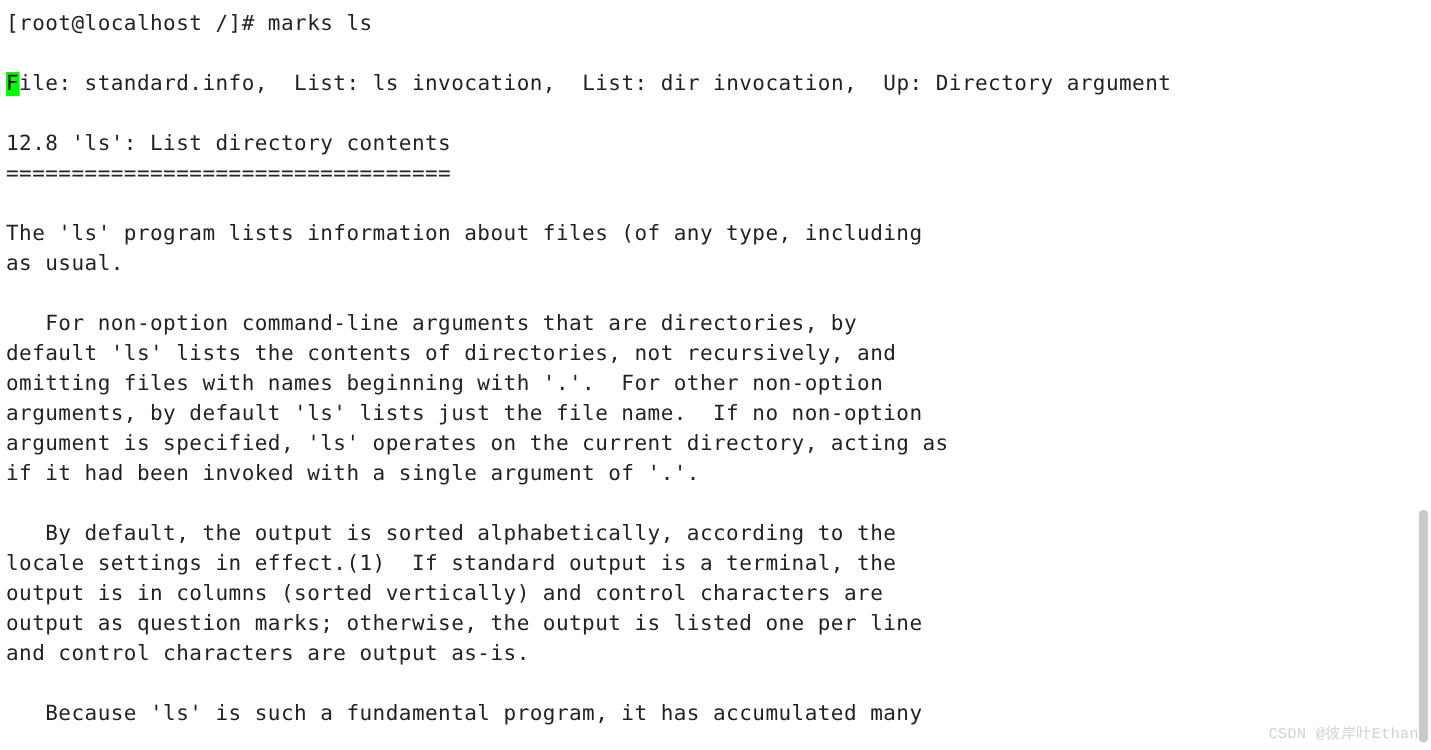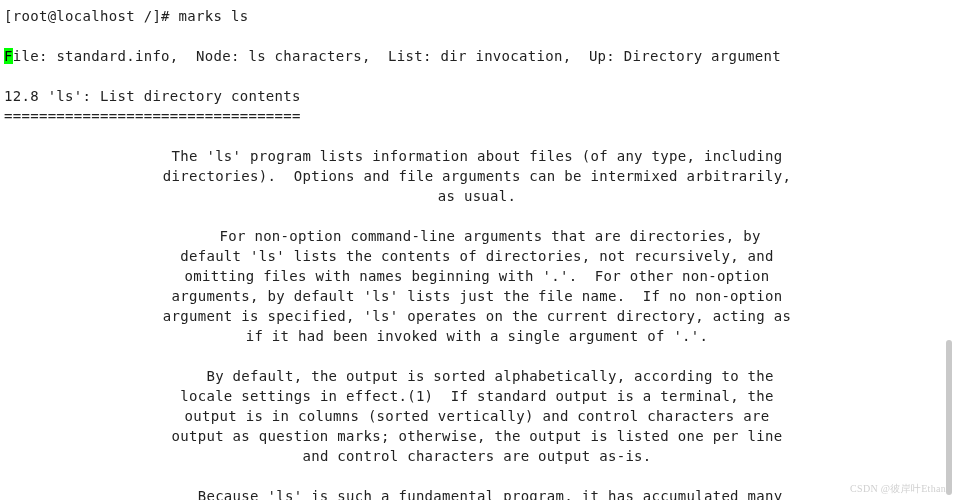--- a/index.html
+++ b/index.html
@@ -18,49 +18,49 @@
     color: #222222;
     margin: 0;
     padding: 6px 4px;
     white-space: pre;
     letter-spacing: 0.3px;
   }
   .cursor {
     background: #00ff00;
     color: #000000;
   }
-  .bodytext { display: block; text-align: center; }
+  .bodytext { display: block; }
   .scrollbar {
     position: absolute;
     right: 2px;
     top: 340px;
     width: 6px;
     height: 155px;
     background: #c9c9c9;
     border-radius: 3px;
   }
   .watermark {
     position: absolute;
     right: 8px;
     bottom: 4px;
-    font-family: Liberation Serif, serif;
+    font-family: Liberation Mono, monospace;
     font-size: 10px;
     color: #d0d0d0;
     letter-spacing: 0.3px;
   }
 </style>
 </head>
 <body>
 
 <pre class="terminal"><span>[root@localhost /]# marks ls</span>
 
-<span class="cursor">F</span><span>ile: standard.info,</span>  <span>Node: ls characters,</span>  <span>List: dir invocation,</span>  <span>Up: Directory argument</span>
+<span class="cursor">F</span><span>ile: standard.info,</span>  <span>List: ls invocation,</span>  <span>List: dir invocation,</span>  <span>Up: Directory argument</span>
 
 <span>12.8 'ls': List directory contents</span>
 <span>==================================</span>
 
-<span class="bodytext">The 'ls' program lists information about files (of any type, including</span><span class="bodytext">directories).  Options and file arguments can be intermixed arbitrarily,</span><span class="bodytext">as usual.</span>
+<span class="bodytext">The 'ls' program lists information about files (of any type, including</span><span class="bodytext">as usual.</span>
 <span class="bodytext">   For non-option command-line arguments that are directories, by</span><span class="bodytext">default 'ls' lists the contents of directories, not recursively, and</span><span class="bodytext">omitting files with names beginning with '.'.  For other non-option</span><span class="bodytext">arguments, by default 'ls' lists just the file name.  If no non-option</span><span class="bodytext">argument is specified, 'ls' operates on the current directory, acting as</span><span class="bodytext">if it had been invoked with a single argument of '.'.</span>
 <span class="bodytext">   By default, the output is sorted alphabetically, according to the</span><span class="bodytext">locale settings in effect.(1)  If standard output is a terminal, the</span><span class="bodytext">output is in columns (sorted vertically) and control characters are</span><span class="bodytext">output as question marks; otherwise, the output is listed one per line</span><span class="bodytext">and control characters are output as-is.</span>
 <span class="bodytext">   Because 'ls' is such a fundamental program, it has accumulated many</span></pre>
 
 <div class="scrollbar"></div>
 <div class="watermark">CSDN @彼岸叶Ethan</div>
 
 </body></html>

